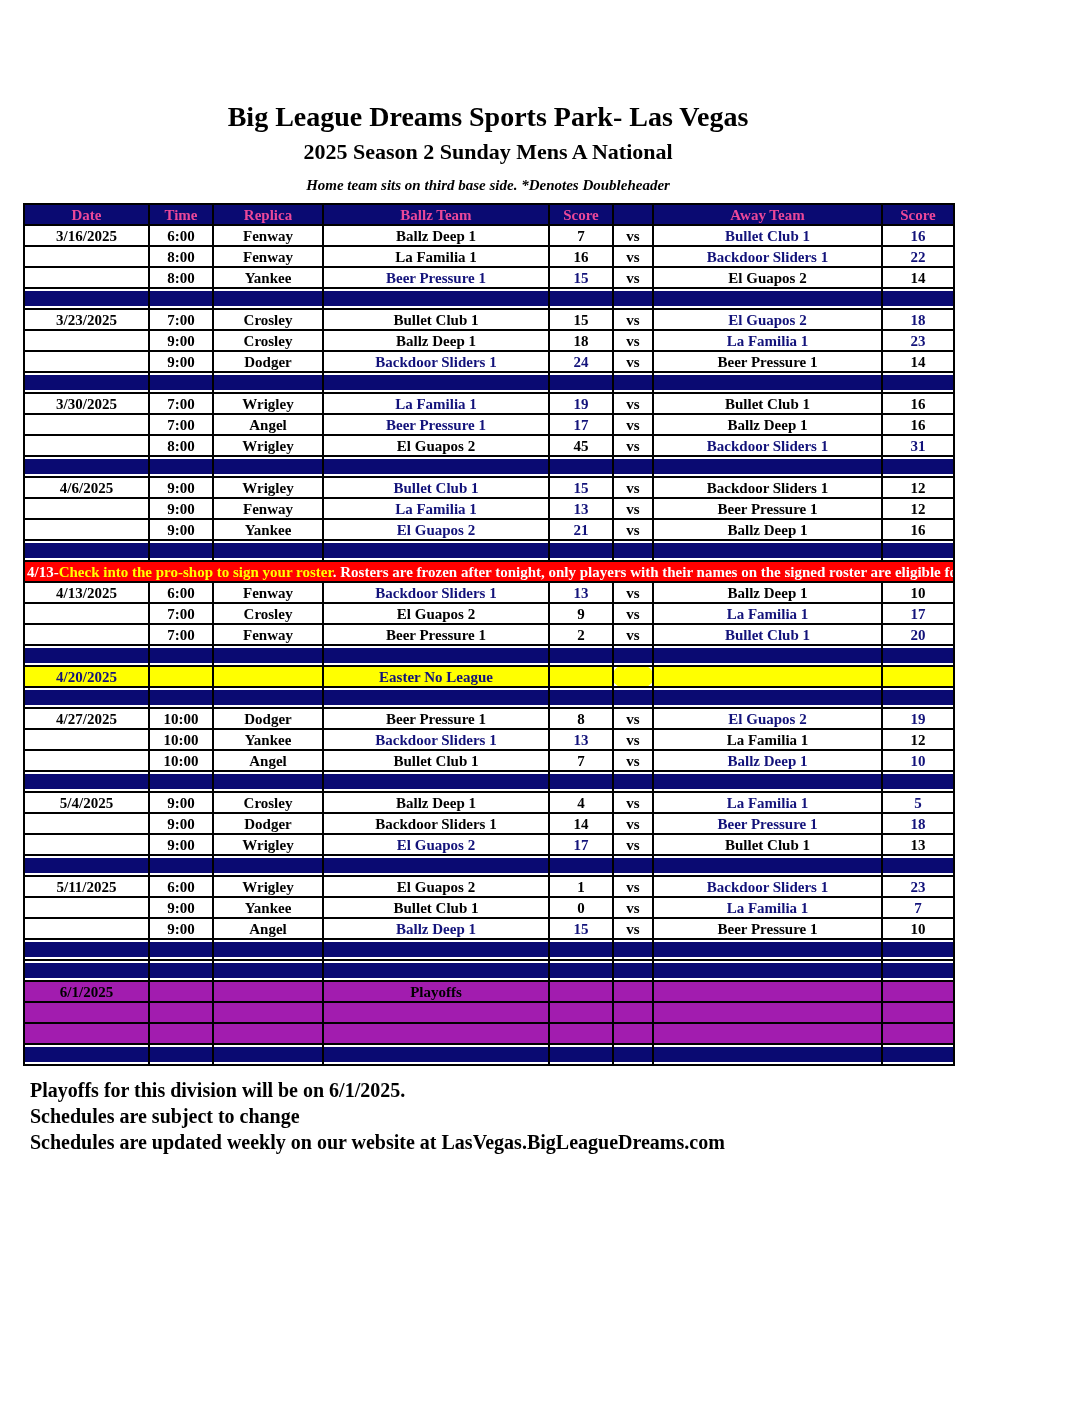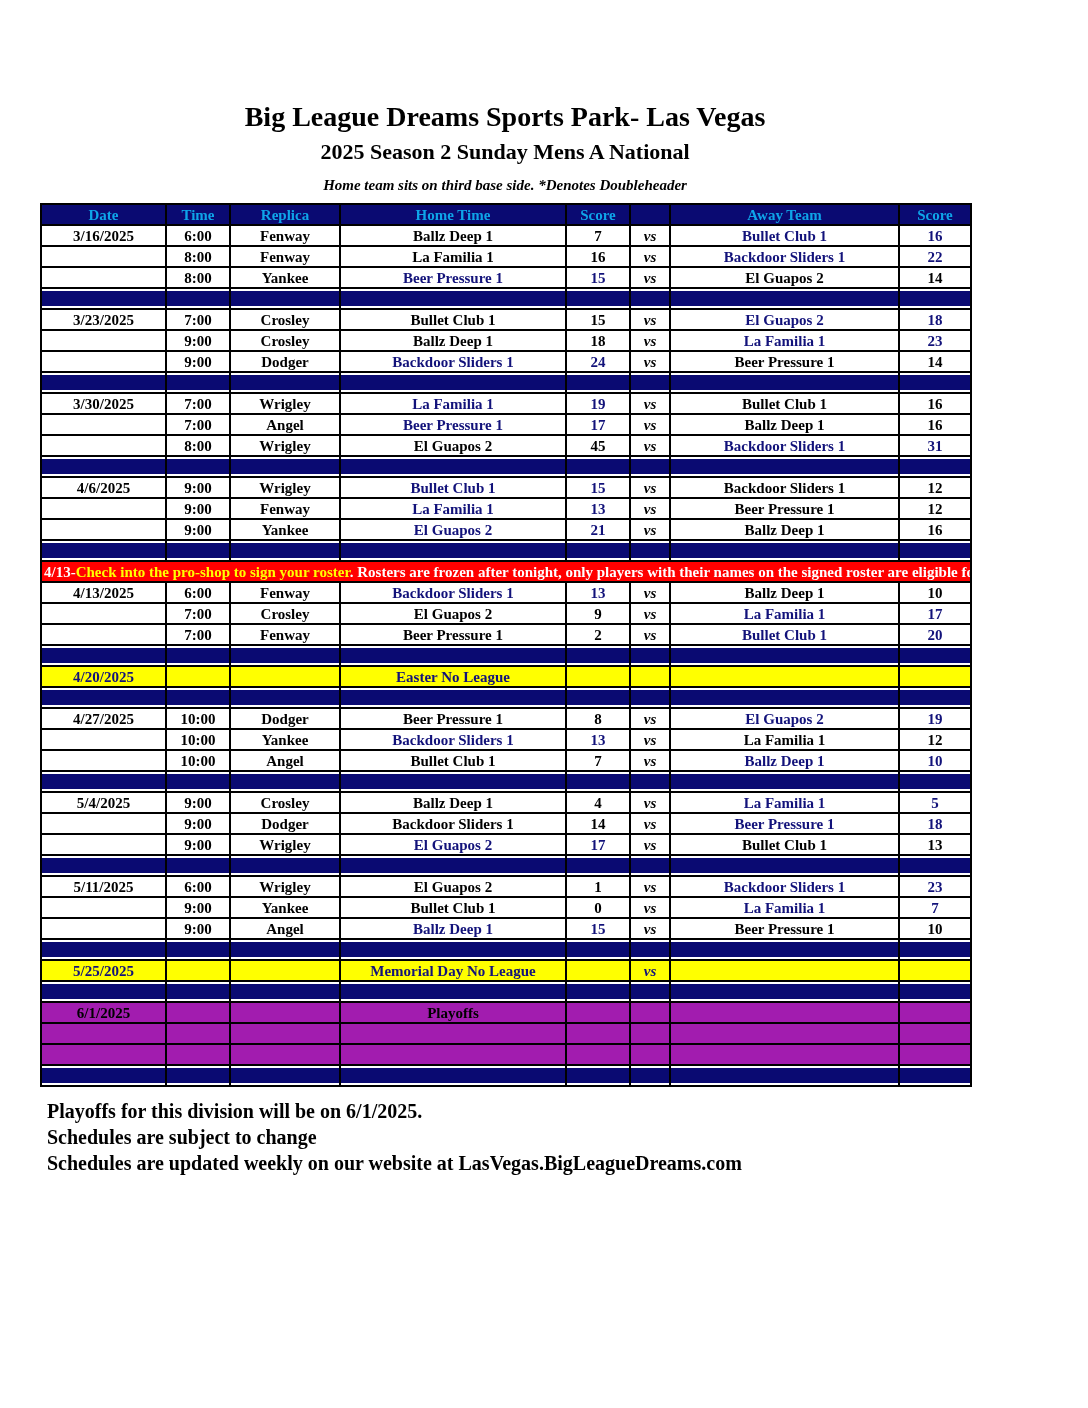--- a/index.html
+++ b/index.html
@@ -12,21 +12,21 @@
   html,body{margin:0;padding:0;}
   body{
     width:1088px;height:1408px;
     background:#ffffff;
     font-family:"Liberation Serif","DejaVu Serif",serif;
     font-weight:bold;
     color:#000;
     position:relative;
     overflow:hidden;
   }
-  .sheet{position:absolute;left:40px;top:101px;width:930px;}
+  .sheet{position:absolute;left:23px;top:101px;width:930px;}
   .page-title{font-size:28px;line-height:32px;text-align:center;margin:0;}
   .page-subtitle{font-size:22px;line-height:24px;text-align:center;margin:7px 0 0 0;}
   .page-note{font-size:15px;line-height:17px;text-align:center;font-style:italic;margin:13px 0 9px 0;}
 
   table.sched{
     width:930px;
     border-collapse:collapse;
     table-layout:fixed;
   }
   table.sched th, table.sched td{
@@ -35,24 +35,24 @@
     padding:0 2px;
     text-align:center;
     font-size:15px;
     line-height:18px;
     font-weight:bold;
     overflow:hidden;
     white-space:nowrap;
   }
   thead th{
     background:var(--navy,#0a0a72);
-    color:#0ea5e9;
+    color:#ec4899;
   }
   .row-game td{background:#fff;}
-  .c-vs{font-style:italic;font-size:13px;}
+  .c-vs{font-size:13px;border-radius:9px;}
   .win{background:var(--yellow,#ffff00);color:var(--winner,#12127a);}
   .row-spacer td{
     background:var(--navy,#0a0a72);
     box-shadow:inset 0 2px 0 #ffffff, inset 0 -2px 0 #ffffff;
   }
   .row-special td{
     background:var(--yellow,#ffff00);
     color:var(--winner,#12127a);
   }
   .row-banner td{
@@ -93,21 +93,21 @@
       <col style="width:64px">
         <col style="width:40px">
         <col style="width:229px">
         <col style="width:72px">
     </colgroup>
     <thead>
       <tr>
         <th>Date</th>
         <th>Time</th>
         <th>Replica</th>
-        <th>Home Time</th>
+        <th>Ballz Team</th>
         <th>Score</th>
         <th></th>
         <th>Away Team</th>
         <th>Score</th>
       </tr>
     </thead>
     <tbody>
         <tr class="row-game">
           <td>3/16/2025</td>
           <td>6:00</td>
@@ -441,30 +441,20 @@
           <td>Beer Pressure 1</td>
           <td>10</td>
         </tr>
         <tr class="row-spacer">
           <td></td>
           <td></td>
           <td></td>
           <td></td>
           <td></td>
           <td></td>
-          <td></td>
-          <td></td>
-        </tr>
-        <tr class="row-special">
-          <td>5/25/2025</td>
-          <td></td>
-          <td></td>
-          <td>Memorial Day No League</td>
-          <td></td>
-          <td class="c-vs">vs</td>
           <td></td>
           <td></td>
         </tr>
         <tr class="row-spacer">
           <td></td>
           <td></td>
           <td></td>
           <td></td>
           <td></td>
           <td></td>

